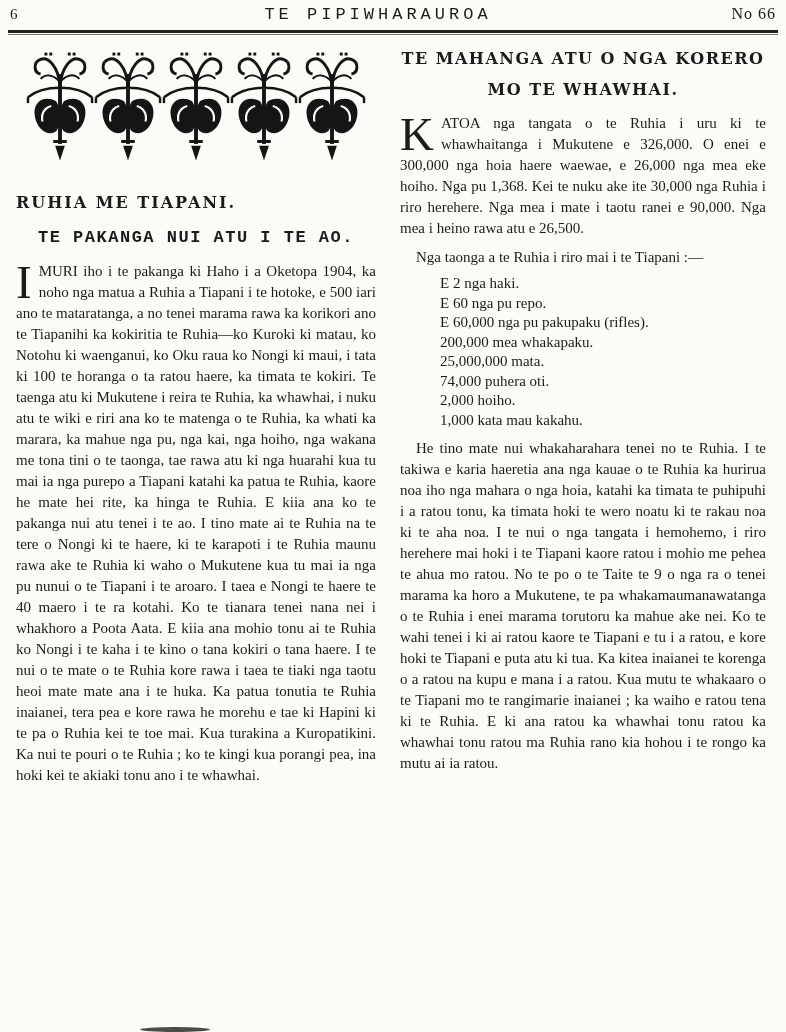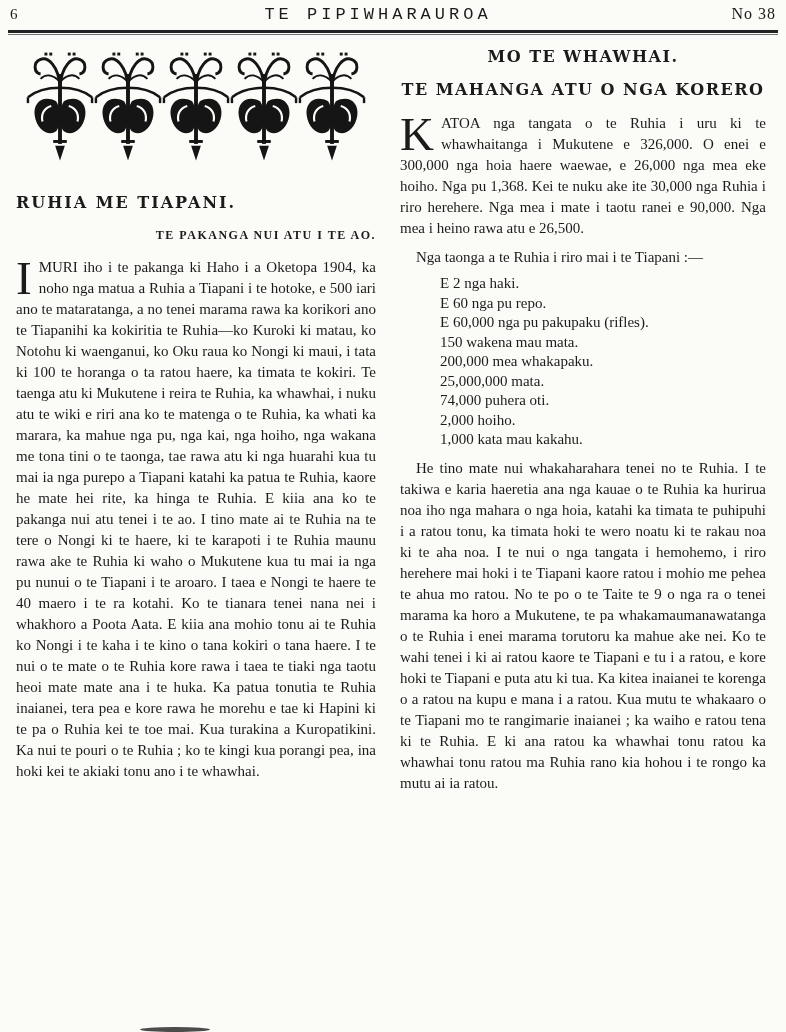--- a/index.html
+++ b/index.html
@@ -36,24 +36,24 @@
   .ornament-wrap{text-align:center;margin-top:16px;}
   
   .art-title{
     text-align:left;
     font-family:"DejaVu Serif","Liberation Serif",serif;
     font-weight:bold;
     font-size:16px;letter-spacing:2px;
     margin:26px 0 0 0;
   }
   .art-subtitle{
-    text-align:right;
-    font-family:Liberation Serif, serif;
+    text-align:center;
+    font-family:Liberation Mono, monospace;
     font-weight:bold;
-    font-size:12px;letter-spacing:1.5px;
+    font-size:17px;letter-spacing:1.5px;
     margin:16px 0 0 0;
   }
   .r-title{
     text-align:center;
     font-family:"DejaVu Serif","Liberation Serif",serif;
     font-weight:bold;
     font-size:16px;letter-spacing:1.5px;
     margin:14px 0 0 0;
   }
   .r-title2{margin-top:12px;}
@@ -79,21 +79,21 @@
   }
 </style>
 </head>
 <body>
 
 <div class="page">
 
   <div class="masthead-row">
     <div class="page-num">6</div>
     <div class="masthead">TE PIPIWHARAUROA</div>
-    <div class="issue-num">No 38</div>
+    <div class="issue-num">No 66</div>
   </div>
   <div class="rule-thick"></div>
   <div class="rule-thin"></div>
 
   <div class="content">
 
     <div class="col col-left">
 
       <div class="ornament-wrap">
         <svg width="340" height="112" viewBox="0 0 350 112">
@@ -128,32 +128,31 @@
       </div>
 
       <h2 class="art-title">RUHIA ME TIAPANI.</h2>
       <h3 class="art-subtitle">TE PAKANGA NUI ATU I TE AO.</h3>
 
       <p class="body-text"><span class="dropcap">I</span><span>MURI iho i te pakanga ki Haho i a Oketopa 1904, ka noho nga matua a Ruhia a Tiapani i te hotoke, e 500 iari ano te mataratanga, a no tenei marama rawa ka korikori ano te Tiapanihi ka kokiritia te Ruhia—ko Kuroki ki matau, ko Notohu ki waenganui, ko Oku raua ko Nongi ki maui, i tata ki 100 te horanga o ta ratou haere, ka timata te kokiri.  Te taenga atu ki Mukutene i reira te Ruhia, ka whawhai, i nuku atu te wiki e riri ana ko te matenga o te Ruhia, ka whati ka marara, ka mahue nga pu, nga kai, nga hoiho, nga wakana me tona tini o te taonga, tae rawa atu ki nga huarahi kua tu mai ia nga purepo a Tiapani katahi ka patua te Ruhia, kaore he mate hei rite, ka hinga te Ruhia.  E kiia ana ko te pakanga nui atu tenei i te ao.  I tino mate ai te Ruhia na te tere o Nongi ki te haere, ki te karapoti i te Ruhia maunu rawa ake te Ruhia ki waho o Mukutene kua tu mai ia nga pu nunui o te Tiapani i te aroaro.  I taea e Nongi te haere te 40 maero i te ra kotahi.  Ko te tianara tenei nana nei i whakhoro a Poota Aata.  E kiia ana mohio tonu ai te Ruhia ko Nongi i te kaha i te kino o tana kokiri o tana haere.  I te nui o te mate o te Ruhia kore rawa i taea te tiaki nga taotu heoi mate mate ana i te huka.  Ka patua tonutia te Ruhia inaianei, tera pea e kore rawa he morehu e tae ki Hapini ki te pa o Ruhia kei te toe mai.  Kua turakina a Kuropatikini.  Ka nui te pouri o te Ruhia ; ko te kingi kua porangi pea, ina hoki kei te akiaki tonu ano i te whawhai.</span></p>
     </div>
 
     <div class="col col-right">
 
+      <h2 class="r-title">TE MAHANGA ATU O NGA KORERO</h2>
       <h2 class="r-title r-title2">MO TE WHAWHAI.</h2>
-      <h2 class="r-title">TE MAHANGA ATU O NGA KORERO</h2>
 
       <p class="body-text"><span class="dropcap">K</span><span>ATOA nga tangata o te Ruhia i uru ki te whawhaitanga i Mukutene e 326,000. O enei e 300,000 nga hoia haere waewae, e 26,000 nga mea eke hoiho.  Nga pu 1,368. Kei te nuku ake ite 30,000 nga Ruhia i riro herehere.  Nga mea i mate i taotu ranei e 90,000.  Nga mea i heino rawa atu e 26,500.</span></p>
 
       <p class="body-text para">Nga taonga a te Ruhia i riro mai i te Tiapani :—</p>
 
       <div class="body-text spoils-list">
         <div>E 2 nga haki.</div>
         <div>E 60 nga pu repo.</div>
         <div>E 60,000 nga pu pakupaku (rifles).</div>
-        <div>150 wakena mau mata.</div>
         <div>200,000 mea whakapaku.</div>
         <div>25,000,000 mata.</div>
         <div>74,000 puhera oti.</div>
         <div>2,000 hoiho.</div>
         <div>1,000 kata mau kakahu.</div>
       </div>
 
       <p class="body-text para">He tino mate nui whakaharahara tenei no te Ruhia.  I te takiwa e karia haeretia ana nga kauae o te Ruhia ka hurirua noa iho nga mahara o nga hoia, katahi ka timata te puhipuhi i a ratou tonu, ka timata hoki te wero noatu ki te rakau noa ki te aha noa.  I te nui o nga tangata i hemohemo, i riro herehere mai hoki i te Tiapani kaore ratou i mohio me pehea te ahua mo ratou.  No te po o te Taite te 9 o nga ra o tenei marama ka horo a Mukutene, te pa whakamaumanawatanga o te Ruhia i enei marama torutoru ka mahue ake nei.  Ko te wahi tenei i ki ai ratou kaore te Tiapani e tu i a ratou, e kore hoki te Tiapani e puta atu ki tua.  Ka kitea inaianei te korenga o a ratou na kupu e mana i a ratou.  Kua mutu te whakaaro o te Tiapani mo te rangimarie inaianei ;  ka waiho e ratou tena ki te Ruhia.  E ki ana ratou ka whawhai tonu ratou ka whawhai tonu ratou ma Ruhia rano kia hohou i te rongo ka mutu ai ia ratou.</p>
 
     </div>

